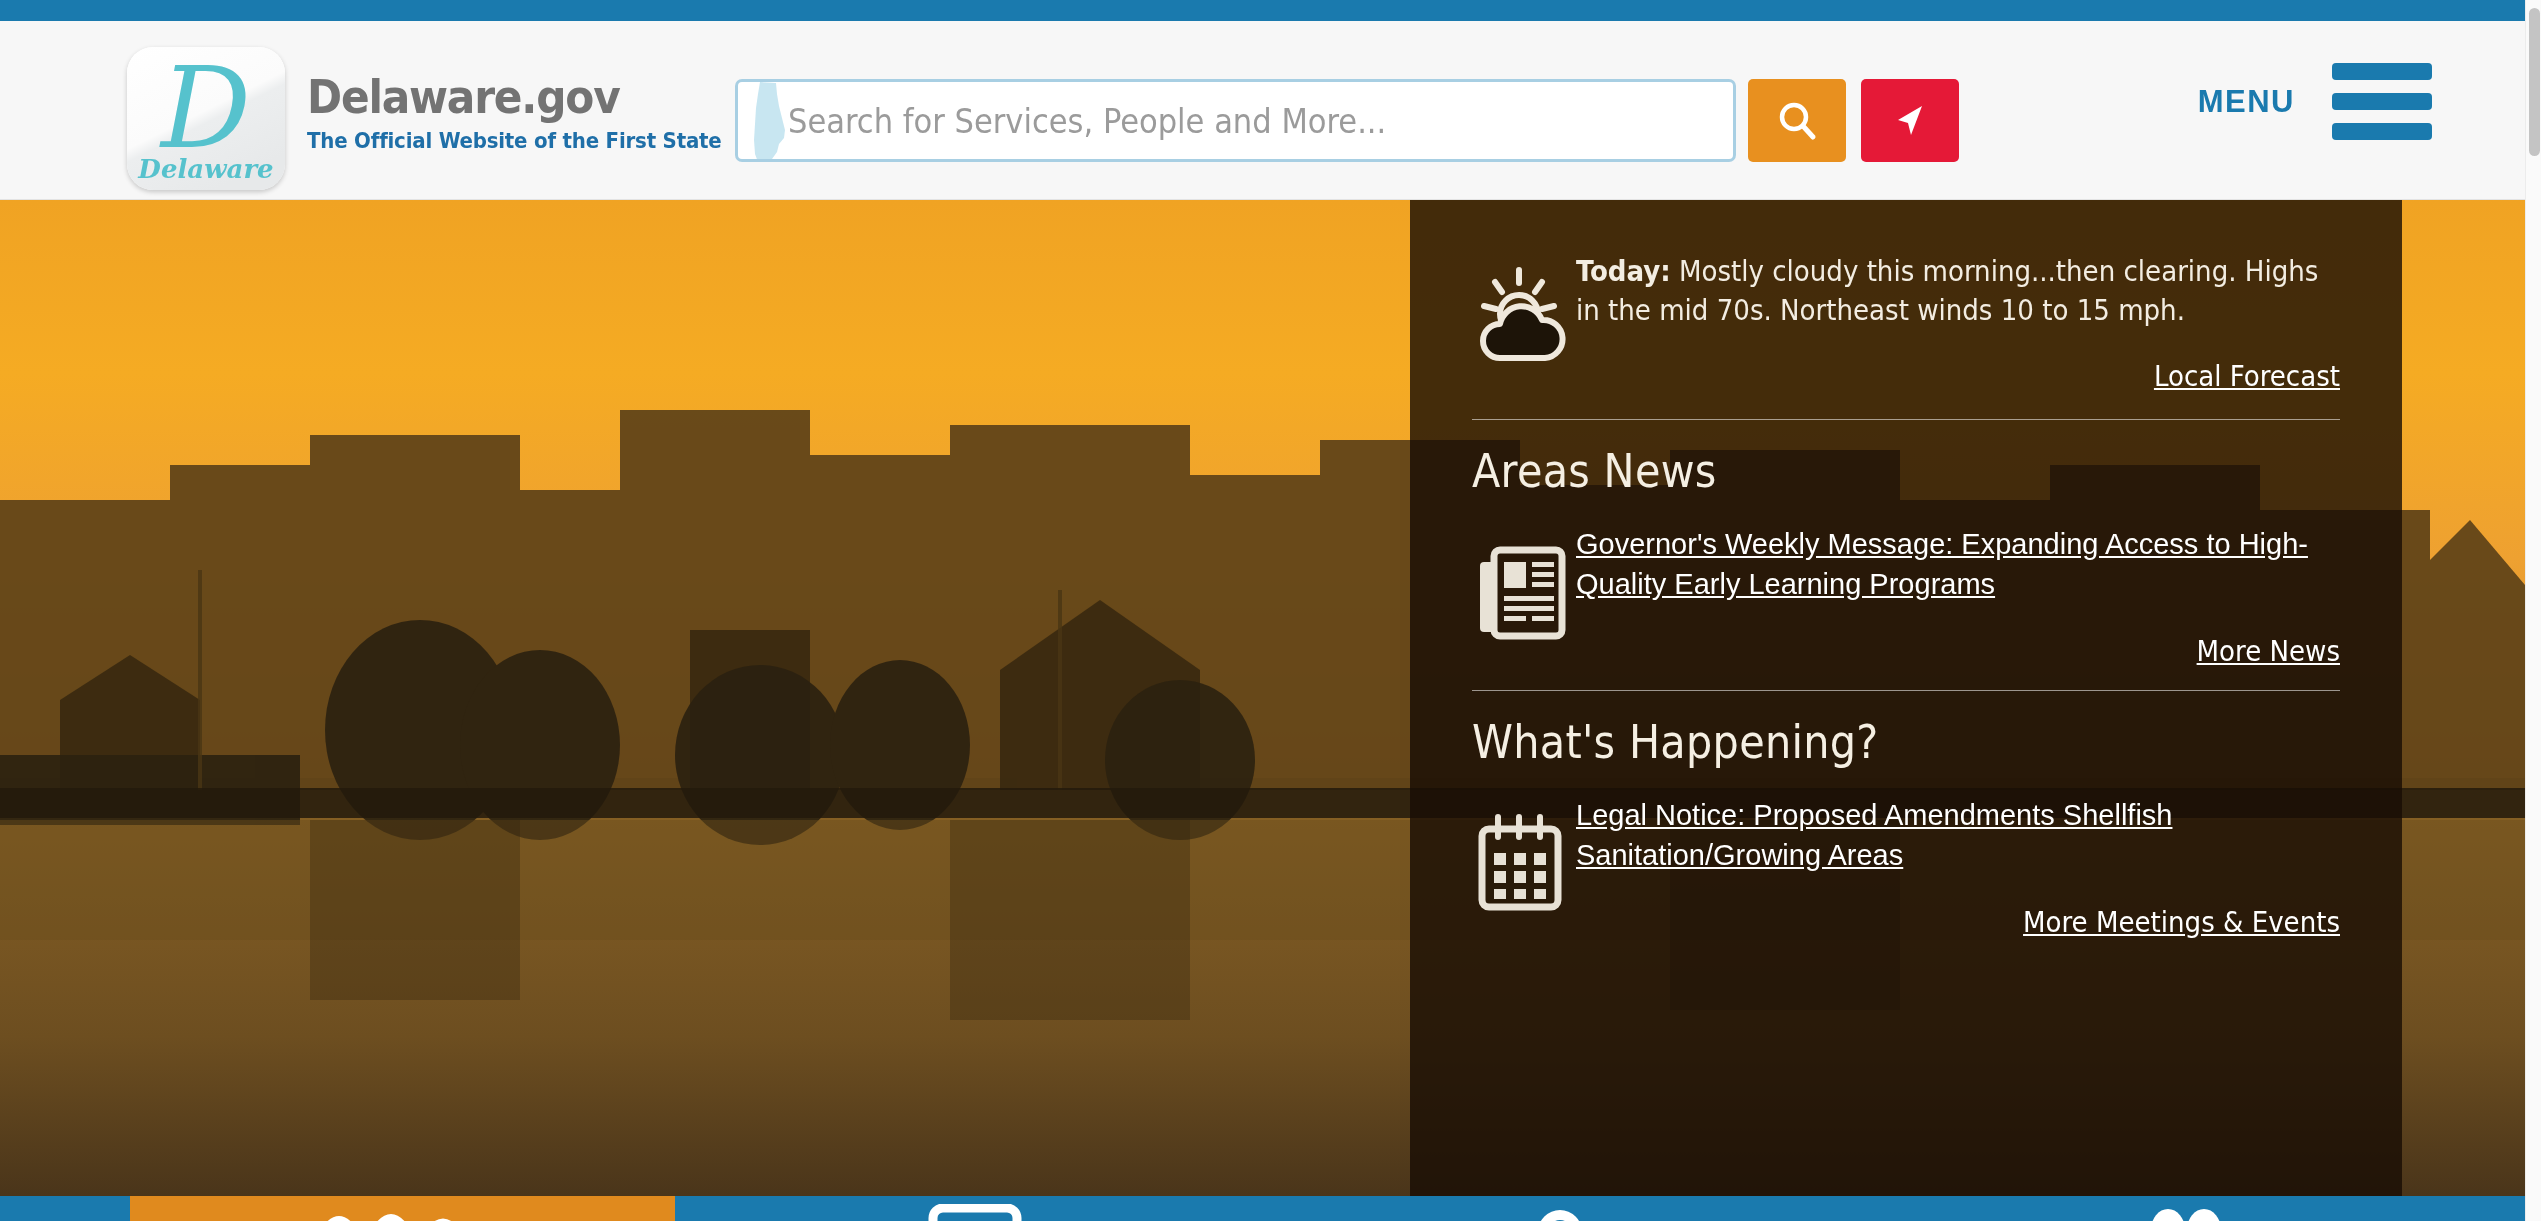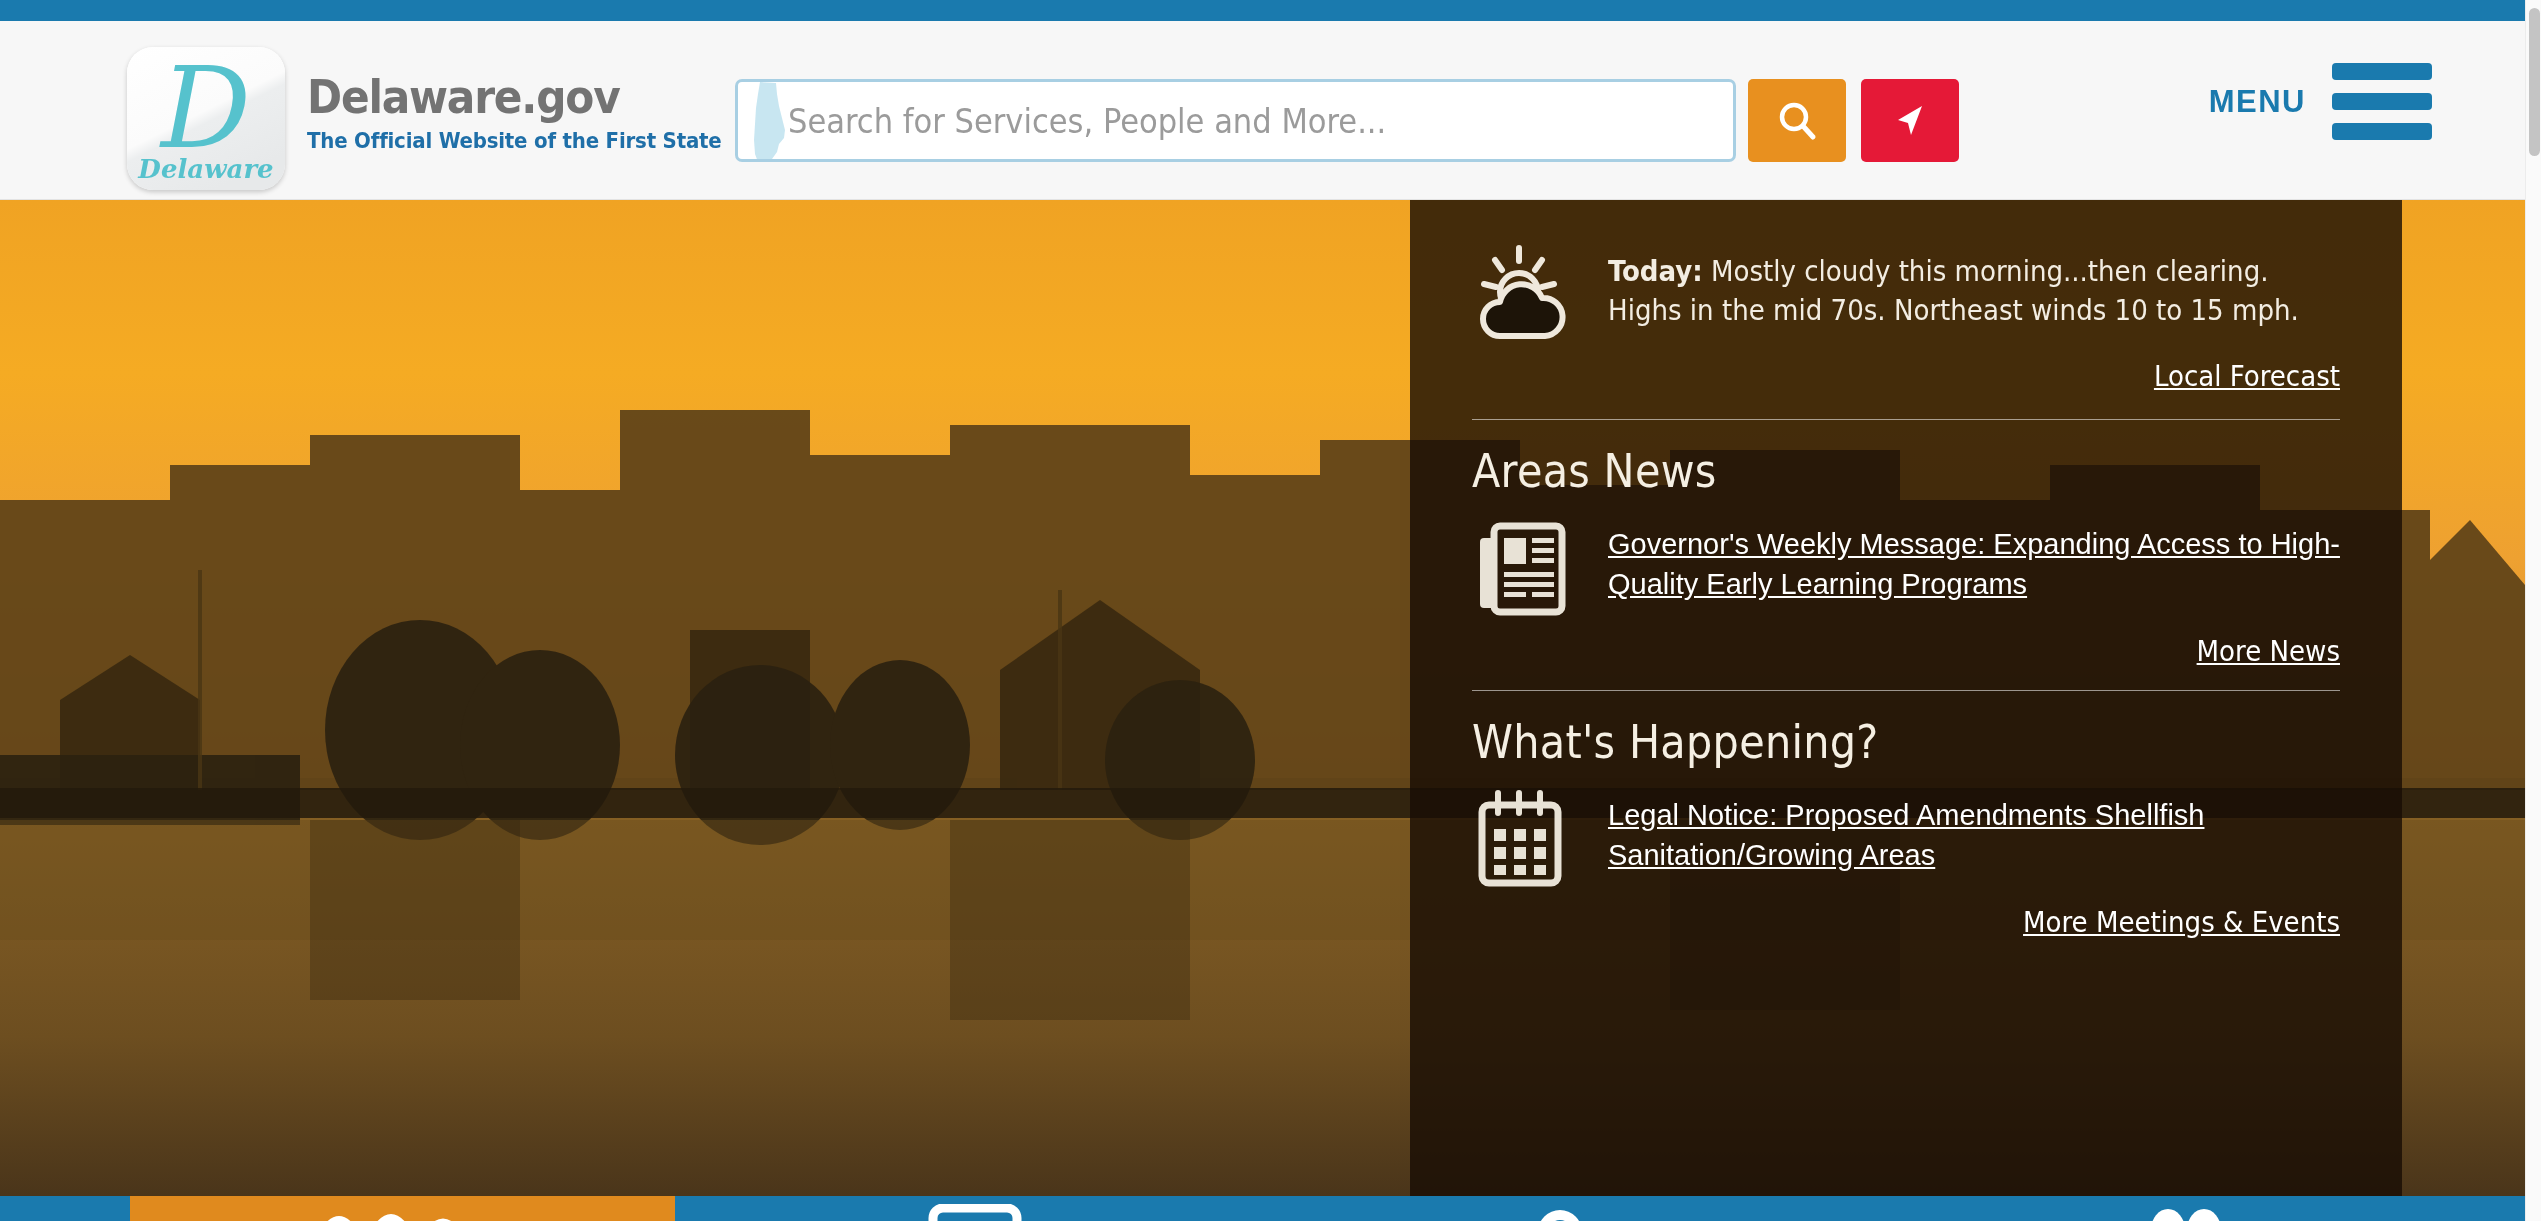--- a/index.html
+++ b/index.html
@@ -89,21 +89,21 @@
     width: 98px; height: 83px;
     background: #e51937; border: none; border-radius: 5px;
     cursor: pointer;
     display: flex; align-items: center; justify-content: center;
   }
   .btn-search svg, .btn-locate svg { display: block; }
 
   
   .menu-btn {
     position: absolute; right: 93px; top: 42px;
-    display: flex; align-items: center; gap: 26px;
+    display: flex; align-items: center; gap: 37px;
     cursor: pointer;
   }
   .menu-label {
     font-size: 31px; font-weight: bold; color: #1a7aae;
     letter-spacing: 1.5px;
     font-family: "Liberation Sans", sans-serif;
   }
   .hamburger { display: flex; flex-direction: column; gap: 13px; }
   .hamburger span {
     display: block; width: 100px; height: 17px;
@@ -138,21 +138,21 @@
   }
   .panel-section { position: relative; }
   .panel-divider { height: 1px; background: rgba(255,255,255,0.55); margin: 0; }
 
   .panel-h2 {
     font-size: 46px; font-weight: normal; color: #f5efe3;
     font-family: "DejaVu Sans Condensed","Liberation Sans",sans-serif;
     letter-spacing: .3px;
     margin: 14px 0 18px 0;
   }
-  .panel-row { display: flex; align-items: flex-start; gap: 32px; }
+  .panel-row { display: flex; align-items: center; }
   .panel-icon { flex: 0 0 auto; width: 104px; }
   .panel-icon svg { display: block; }
   .panel-body { flex: 1 1 auto; padding-top: 8px; }
   .panel-text {
     font-size: 29px; line-height: 1.36; color: #f3ede2;
     font-family: "DejaVu Sans Condensed","Liberation Sans",sans-serif;
   }
   .panel-link {
     font-size: 29px; line-height: 1.38; color: #ffffff;
     text-decoration: underline; display: inline-block;

